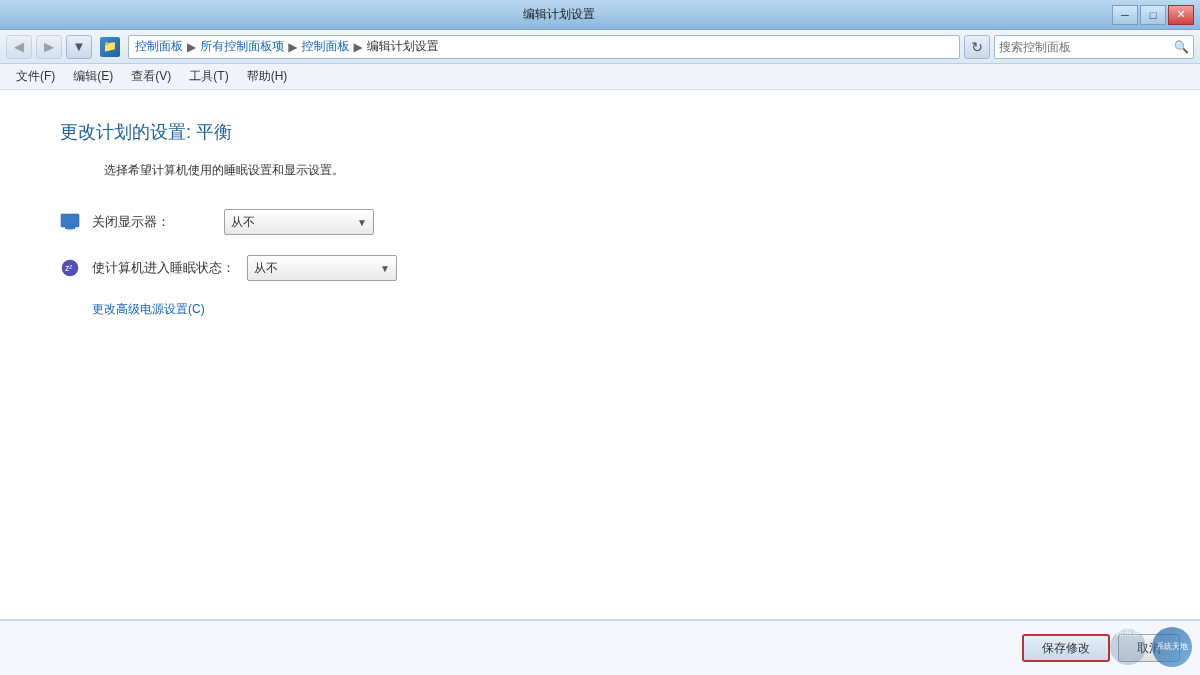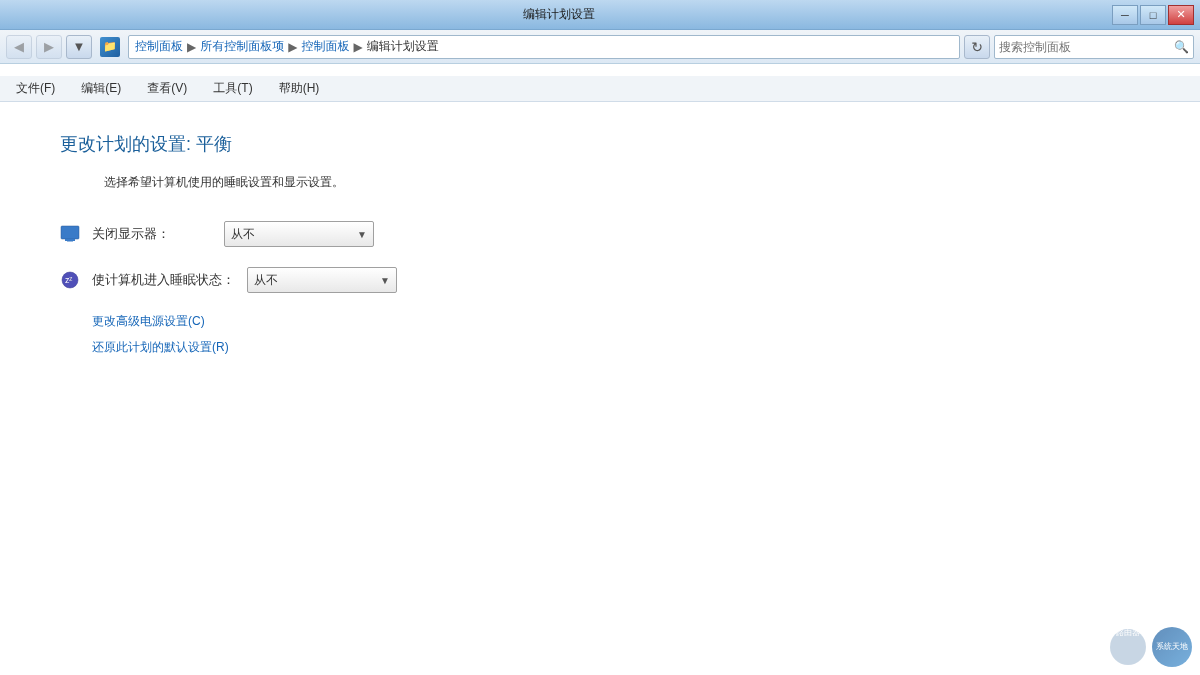--- a/index.html
+++ b/index.html
@@ -135,22 +135,21 @@
     }
 
     
     .menu-bar {
       height: 26px;
       background: #f0f4f8;
       border-bottom: 1px solid #d0dce8;
       display: flex;
       align-items: center;
       padding: 0 8px;
-      gap: 10px;
-      margin-top: 12px;
+      gap: 2px;
     }
     .menu-item {
       padding: 2px 8px;
       font-size: 12px;
       color: #333;
       cursor: pointer;
       border-radius: 2px;
     }
 
     
@@ -384,26 +383,29 @@
         </div>
         <span class="label-text">使计算机进入睡眠状态：</span>
         <div class="dropdown">
           <span>从不</span>
           <span class="dropdown-arrow">▼</span>
         </div>
       </div>
 
       <div class="links-section">
         <a class="link-text">更改高级电源设置(C)</a>
-        <a class="link-text">还原此计划的默认设置(R)</a>
       </div>
     </div>
 
     <div class="bottom-divider"></div>
 
+    <div class="action-bar">
+      <button class="btn btn-primary">保存修改</button>
+      <button class="btn btn-secondary">取消</button>
+    </div>
   </div>
 
   <div class="watermark">
     <div class="watermark-circle">
       <span style="font-size:8px;text-align:center;line-height:1.1;">路由器</span>
     </div>
     <div class="watermark-globe">
       <span style="font-size:8px;text-align:center;line-height:1.1;">系统天地</span>
     </div>
   </div>

